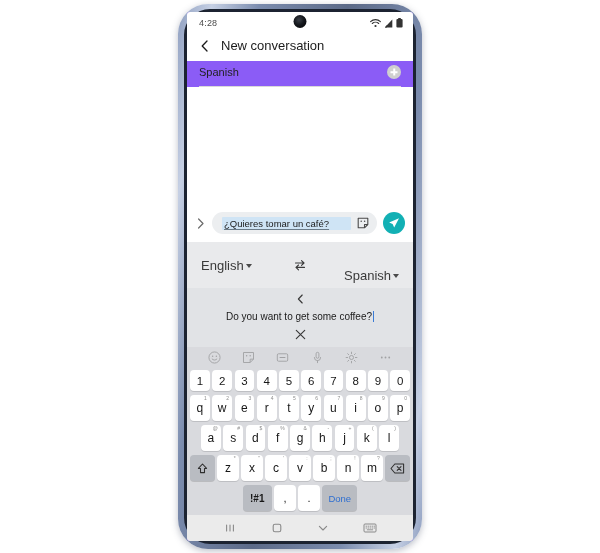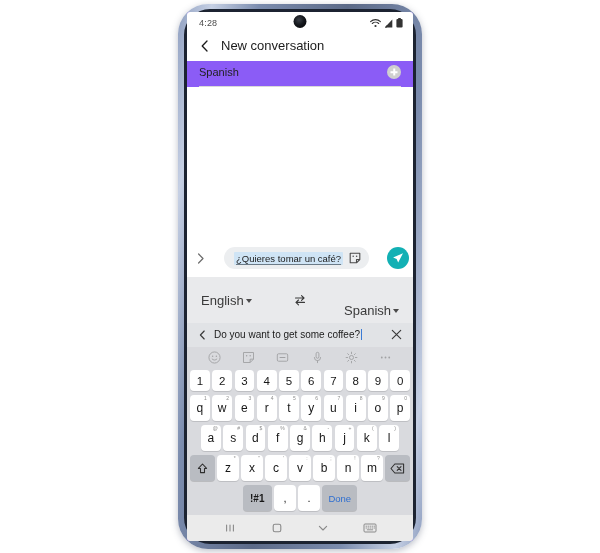--- a/index.html
+++ b/index.html
@@ -81,21 +81,21 @@
     left: 50%; top: 50%;
   }
   #add-recipient-button::before { width: 7px; height: 1.5px; transform: translate(-50%,-50%); }
   #add-recipient-button::after  { width: 1.5px; height: 7px; transform: translate(-50%,-50%); }
 
   
   #conversation-area { flex: 1; background: #fff; }
 
   
   #compose-row {
-    display: flex; align-items: center; gap: 18px;
+    display: flex; align-items: center; gap: 6px;
     padding: 7px 8px 8px 8px; background: #fff;
   }
   #expand-chevron { width: 11px; height: 11px; flex: none; }
   #compose-field {
     flex: 1; height: 22px; border-radius: 11px;
     background: #eceef0; display: flex; align-items: center;
     padding: 0 8px 0 10px; gap: 6px;
   }
   #compose-text {
     flex: 1; font-size: 9.5px; color: #1b1b1b;
@@ -123,21 +123,21 @@
   .caret { width: 0; height: 0; border-left: 3px solid transparent;
            border-right: 3px solid transparent; border-top: 4px solid #4a4a4a; }
   #lang-source { flex: none; }
   #lang-target { margin-left: auto; margin-top: 20px; }
   #swap-languages-button {
     position: absolute; left: 50%; top: 50%;
     transform: translate(-50%,-50%); width: 14px; height: 14px;
   }
   #translation-row {
     display: flex; align-items: center; gap: 7px;
-    background: #e1e3e6; padding: 6px 11px 7px 11px;
+    background: #e1e3e6; padding: 6px 11px 7px 11px; flex-direction: column;
   }
   #translation-back-chevron { width: 9px; height: 10px; flex: none; }
   #translation-text {
     flex: 1; font-size: 10px; color: #1b1b1b; white-space: nowrap;
     position: relative;
   }
   #text-caret {
     display: inline-block; width: 1px; height: 11px;
     background: #3a7bd5; vertical-align: -2px; margin-left: 1px;
   }

